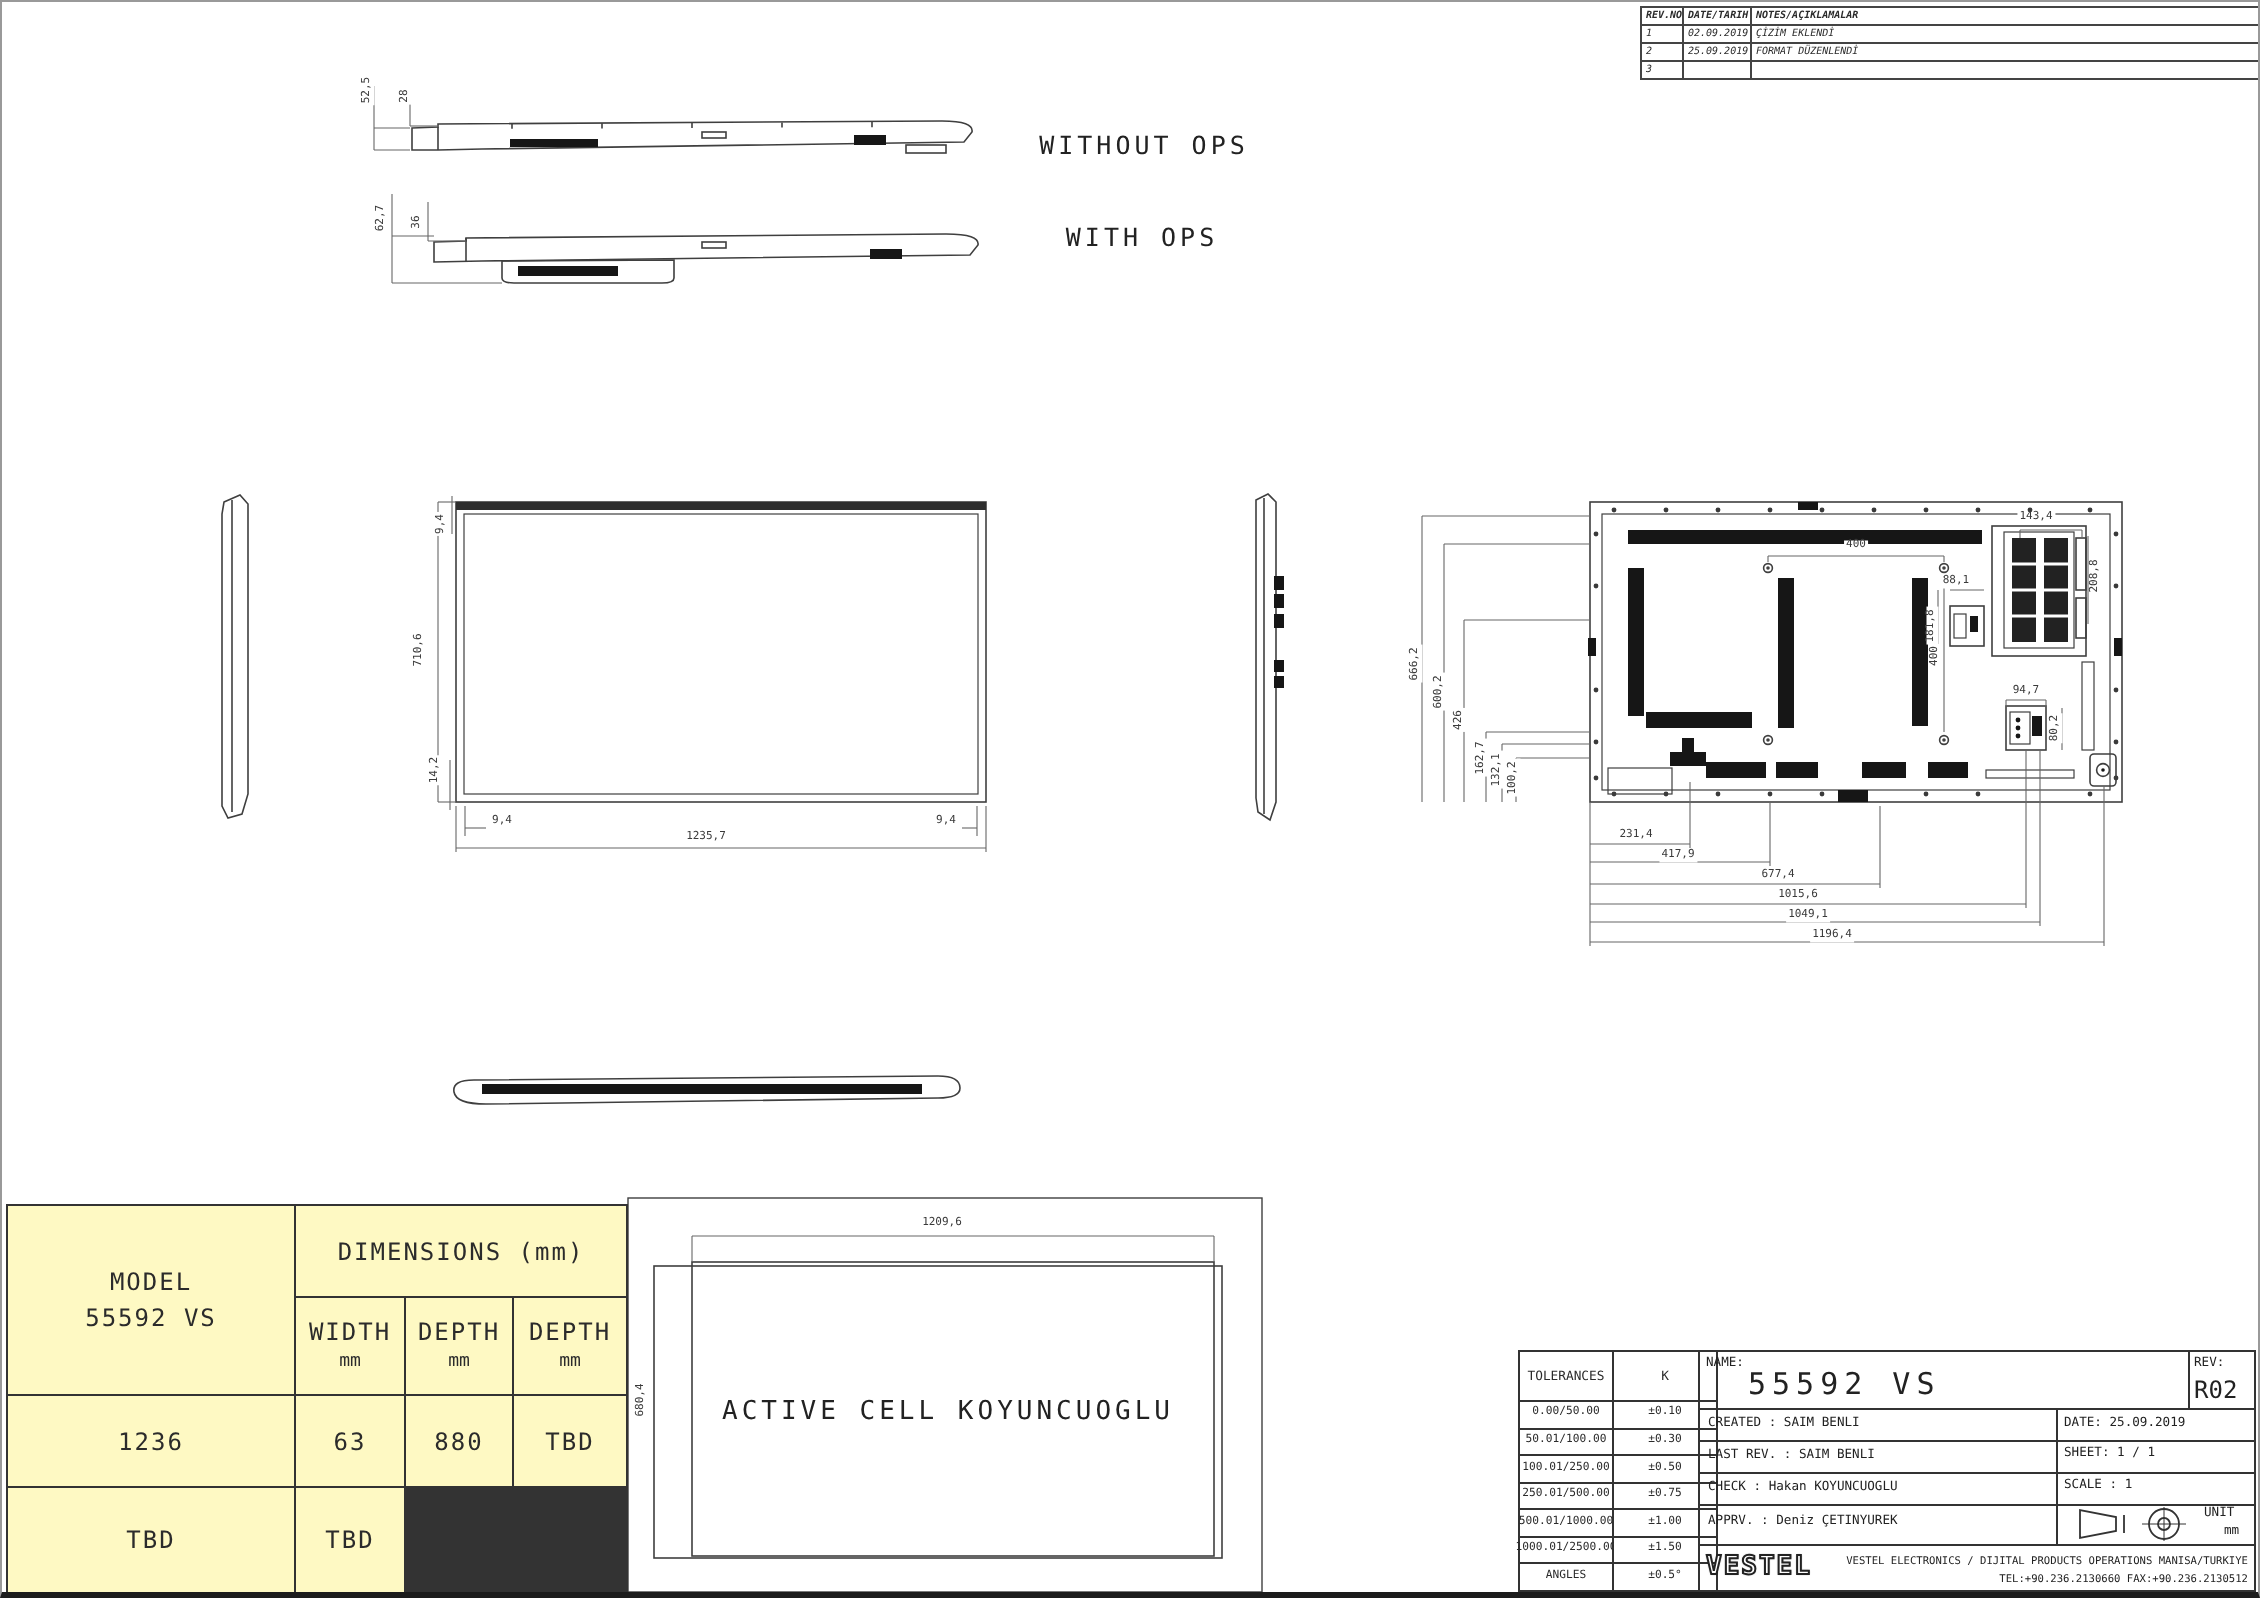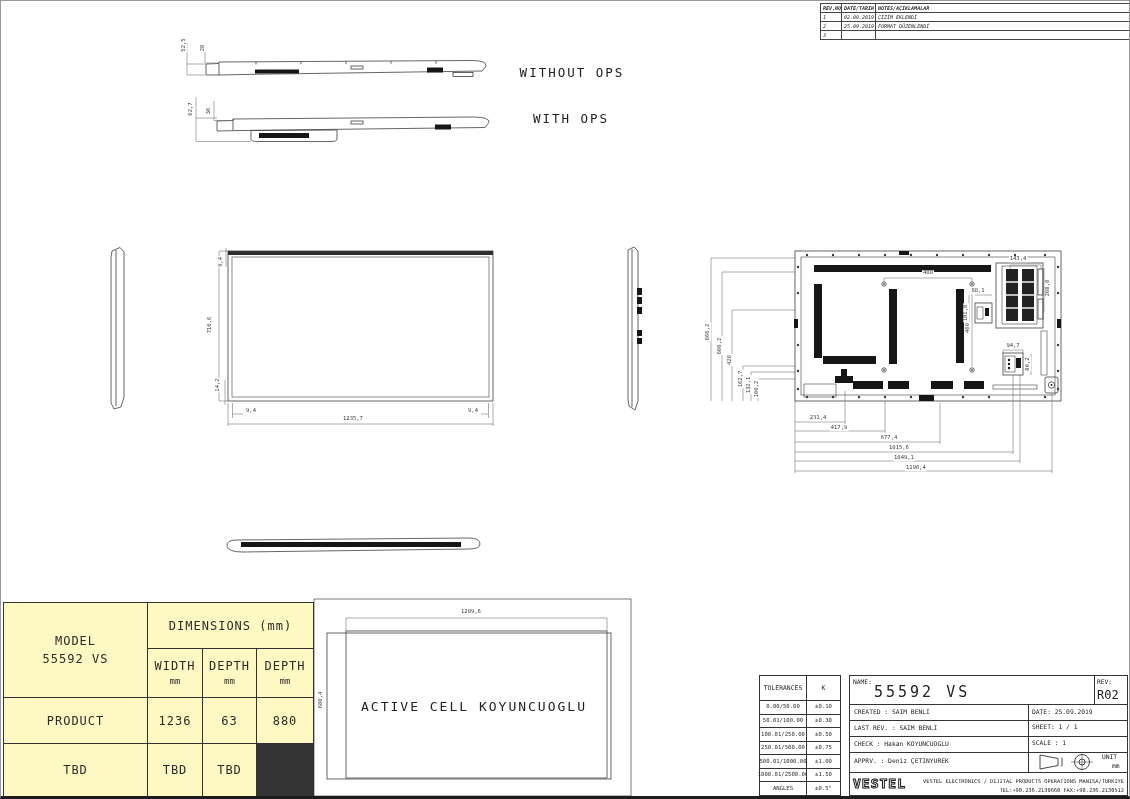--- a/index.html
+++ b/index.html
@@ -28,21 +28,21 @@
   .model-table{position:absolute;left:2px;top:601px;width:309px;height:193px;
        display:grid;grid-template-columns:143px 54px 53px 1fr;grid-template-rows:45px 48px 45px 1fr;
        gap:1px;background:#333;border:1px solid #333;}
   .model-table .c{background:#fef9c3;display:flex;flex-direction:column;align-items:center;justify-content:center;
        font-size:12px;letter-spacing:1px;line-height:1.5;}
   .model-table .small{font-size:9px;letter-spacing:0;}
   .mt-model{grid-row:1/3;grid-column:1;}
   .mt-dims{grid-column:2/5;grid-row:1;}
 
   
-  .tol-table{position:absolute;left:758px;top:674px;width:82px;height:121px;
+  .tol-table{position:absolute;left:758px;top:674px;width:100px;height:121px;
        display:grid;grid-template-columns:46px 1fr;grid-template-rows:24px repeat(7,1fr);
        gap:1px;background:#333;border:1px solid #333;box-sizing:border-box;}
   .tol-table .c{background:#fff;display:flex;align-items:center;justify-content:center;
        font-size:5.6px;line-height:1;letter-spacing:0;}
   .tol-table .hd{font-size:6.4px;}
 
   
   .title-block{position:absolute;left:848px;top:674px;width:279px;height:121px;
        border:1.2px solid #333;box-sizing:border-box;}
   .tb-hline{position:absolute;left:0;right:0;height:1px;background:#333;}
@@ -360,21 +360,20 @@
       <span class="small">mm</span>
     </div>
     <div class="c">
       <span>DEPTH</span>
       <span class="small">mm</span>
     </div>
     <div class="c">
       <span>DEPTH</span>
       <span class="small">mm</span>
     </div>
-    <div class="c">PRODUCT</div>
     <div class="c">1236</div>
     <div class="c">63</div>
     <div class="c">880</div>
     <div class="c">TBD</div>
     <div class="c">TBD</div>
     <div class="c">TBD</div>
   </div>
 
   <div class="tol-table">
     <div class="c hd">TOLERANCES</div>

